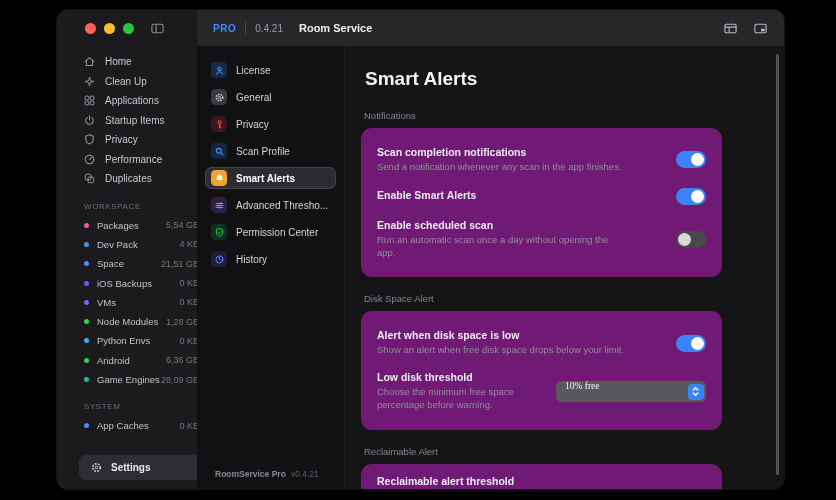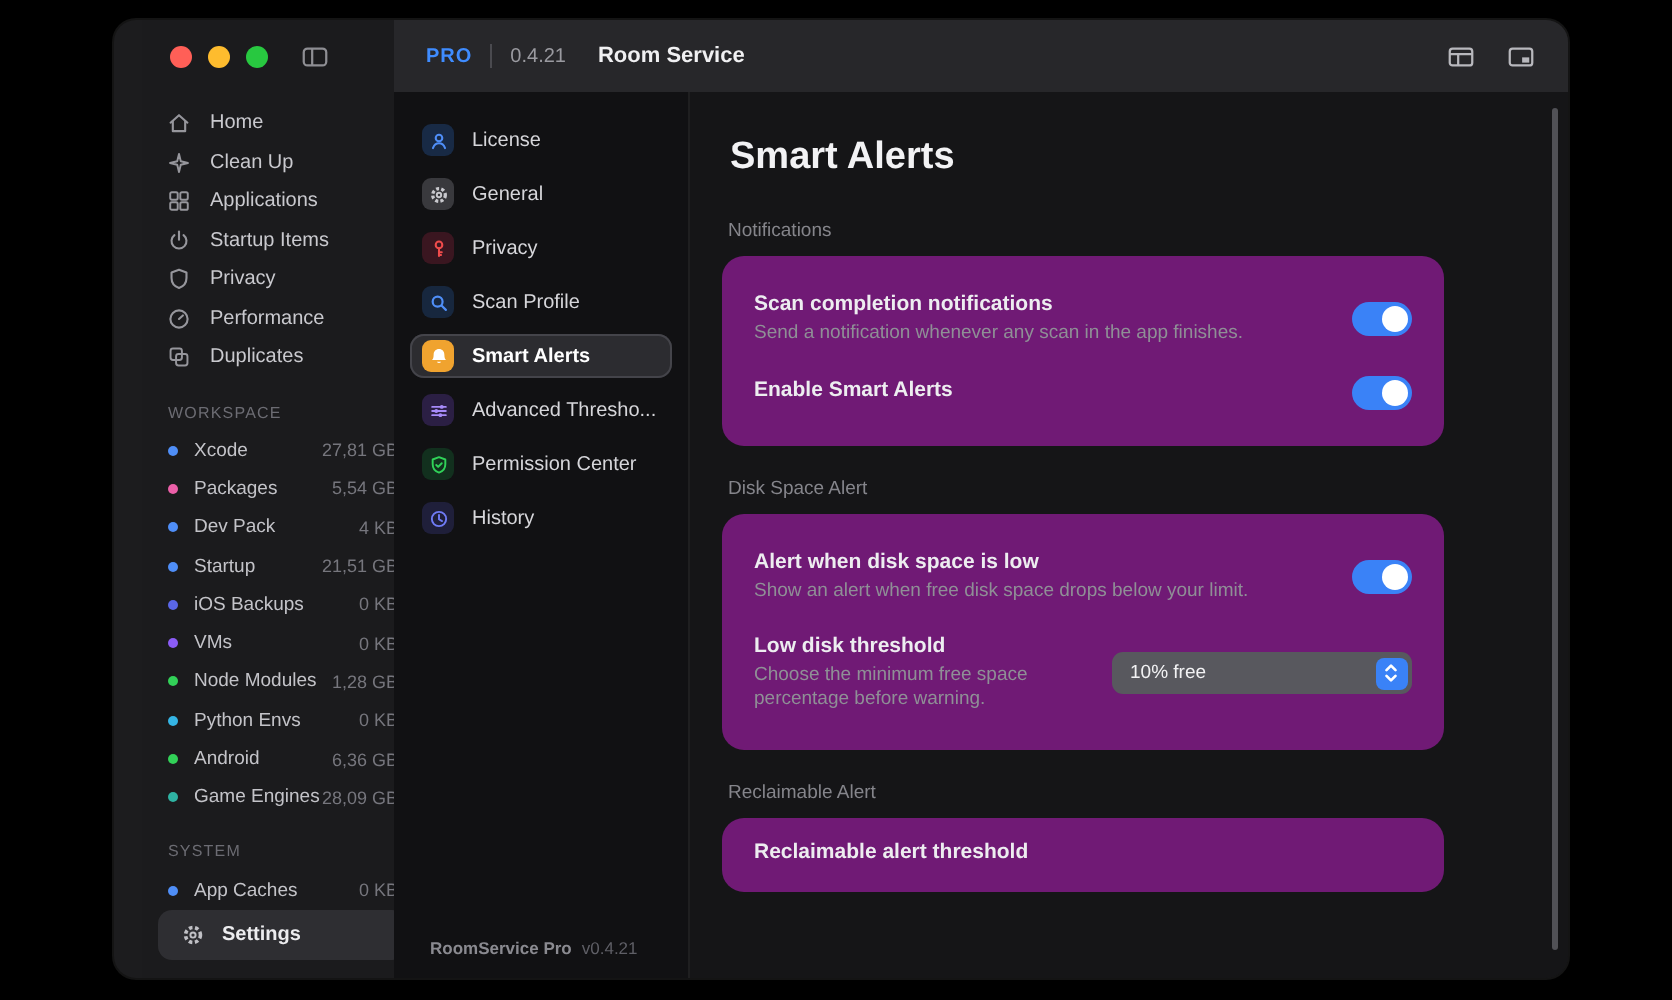--- a/index.html
+++ b/index.html
@@ -58,22 +58,22 @@
   .card { background:#701a75; border-radius:11px; padding:11px 16px; margin-bottom:16px; }
   .row { display:flex; justify-content:space-between; align-items:center; padding:7px 0; gap:20px; }
   .rt { font-size:10.5px; font-weight:700; color:#ededf0; margin-bottom:3px; }
   .rd { font-size:9.5px; color:#8f8f96; line-height:1.35; max-width:250px; }
 
   .tg { width:30px; height:17px; border-radius:9px; position:relative; background:#48484d; flex:0 0 30px; }
   .tg::after { content:""; position:absolute; width:13px; height:13px; border-radius:50%; top:2px; left:2px; background:#d9d9dc; }
   .tg.on { background:#3a82f7; }
   .tg.on::after { left:15px; background:#fff; }
 
-  .dd { width:150px; height:21px; background:#58585e; border-radius:5.5px; display:flex; align-items:center;
-        font-size:9.5px; color:#f2f2f4; padding-left:9px; position:relative; flex:0 0 150px; }
+  .dd { width:150px; height:21px; background:#58585e; border-radius:5.5px; display:flex; 
+        font-size:9.5px; color:#f2f2f4; padding-left:9px; position:relative; flex:0 0 150px;font-family:Liberation Serif, serif; }
   .dd-step { position:absolute; right:2.5px; top:2.5px; width:16px; height:16px; background:#3a82f7;
              border-radius:4px; display:flex; align-items:center; justify-content:center; color:#fff; }
   .main-scrollbar { position:absolute; right:5px; top:8px; bottom:14px; width:3px; background:#515156; border-radius:2px; }
 </style>
 </head>
 <body>
 
 <div class="window">
 
   <div class="sidebar">
@@ -151,37 +151,32 @@
               <rect x="6.2" y="6.2" width="7" height="7" rx="1.5"></rect>
             </svg>
           </span>
         <span>Duplicates</span>
       </div>
     </div>
 
     <div class="grp-label">WORKSPACE</div>
     <div class="ws-list">
       <div class="ws-item">
-          <span class="dot" style="background: rgb(79, 142, 247);"></span>
-          <span>Xcode</span>
-          <span class="ws-size">27,81 GB</span>
-        </div>
-      <div class="ws-item">
           <span class="dot" style="background: rgb(236, 95, 168);"></span>
           <span>Packages</span>
           <span class="ws-size">5,54 GB</span>
         </div>
       <div class="ws-item">
           <span class="dot" style="background: rgb(79, 142, 247);"></span>
           <span>Dev Pack</span>
           <span class="ws-size">4 KB</span>
         </div>
       <div class="ws-item">
           <span class="dot" style="background: rgb(79, 142, 247);"></span>
-          <span>Startup</span>
+          <span>Space</span>
           <span class="ws-size">21,51 GB</span>
         </div>
       <div class="ws-item">
           <span class="dot" style="background: rgb(90, 103, 232);"></span>
           <span>iOS Backups</span>
           <span class="ws-size">0 KB</span>
         </div>
       <div class="ws-item">
           <span class="dot" style="background: rgb(139, 92, 246);"></span>
           <span>VMs</span>
@@ -346,20 +341,27 @@
               <div class="rd">Send a notification whenever any scan in the app finishes.</div>
             </div>
             <span class="tg on"></span>
           </div>
           <div class="row">
             <div>
               <div class="rt">Enable Smart Alerts</div>
             </div>
             <span class="tg on"></span>
           </div>
+          <div class="row">
+            <div>
+              <div class="rt">Enable scheduled scan</div>
+              <div class="rd">Run an automatic scan once a day without opening the app.</div>
+            </div>
+            <span class="tg"></span>
+          </div>
         </div>
 
         <div class="sec-label">Disk Space Alert</div>
         <div class="card">
           <div class="row">
             <div>
               <div class="rt">Alert when disk space is low</div>
               <div class="rd">Show an alert when free disk space drops below your limit.</div>
             </div>
             <span class="tg on"></span>

